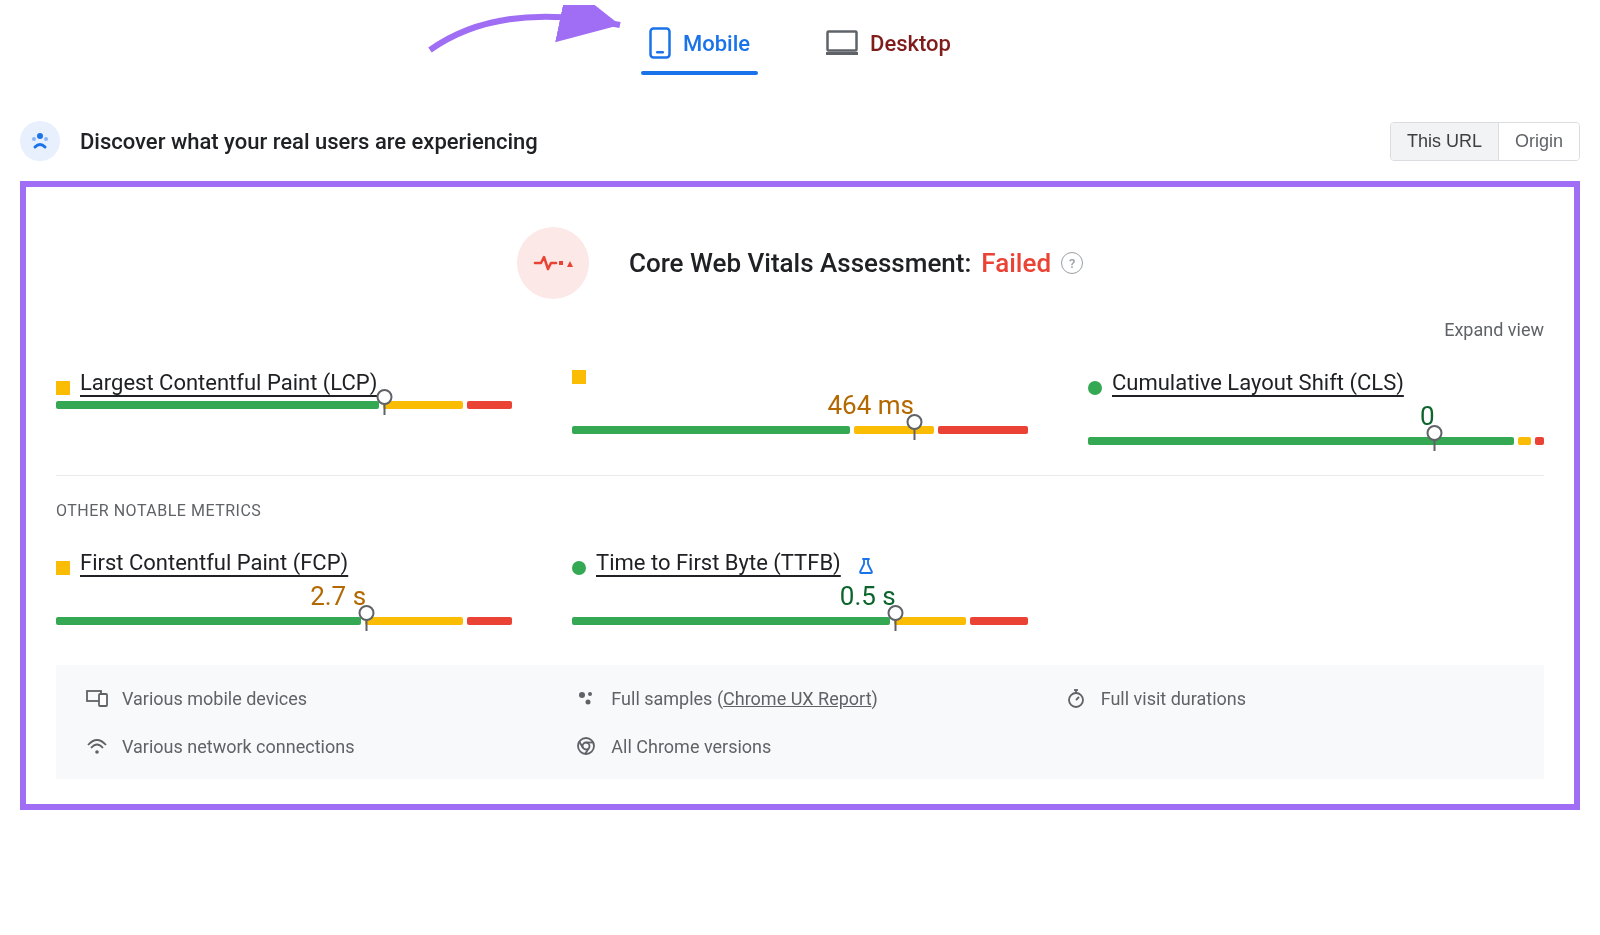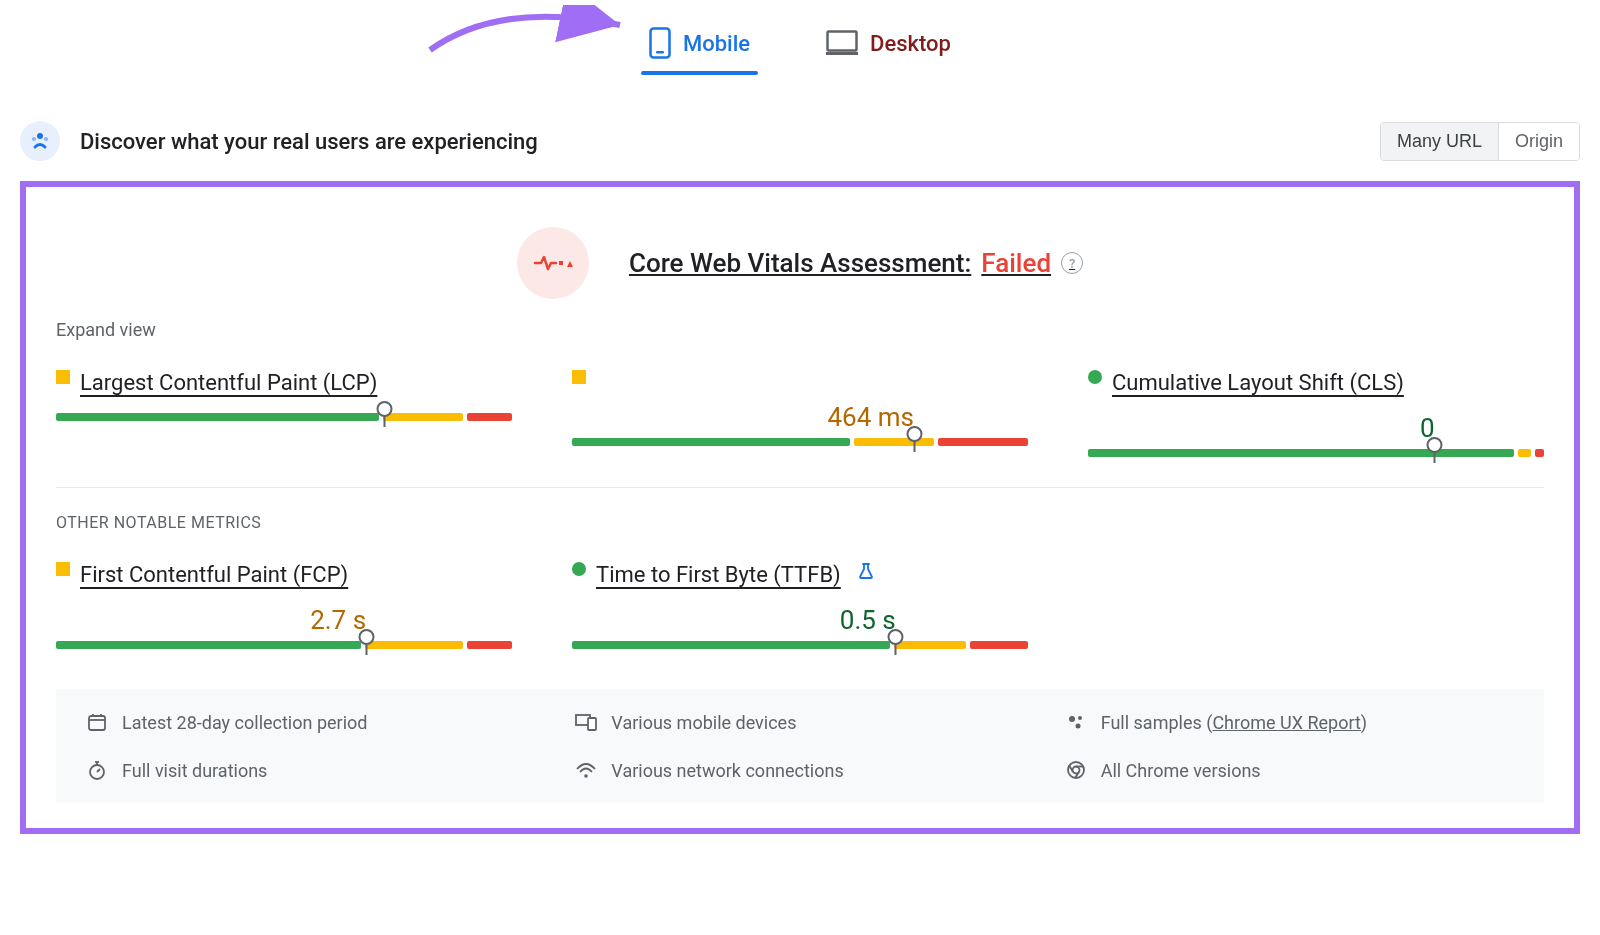--- a/index.html
+++ b/index.html
@@ -103,21 +103,20 @@
       border: 6px solid #a06ef5;
       padding: 40px 30px 25px;
       background: #fff;
     }
     .assessment {
       display: flex;
       justify-content: center;
       align-items: center;
       gap: 40px;
       margin-bottom: 20px;
-      text-decoration: underline;
     }
     .assessment-icon {
       width: 72px;
       height: 72px;
       border-radius: 50%;
       background: #fce8e6;
       display: flex;
       align-items: center;
       justify-content: center;
     }
@@ -136,40 +135,40 @@
       border: 1.5px solid #9aa0a6;
       border-radius: 50%;
       display: inline-flex;
       align-items: center;
       justify-content: center;
       font-size: 13px;
       color: #9aa0a6;
       cursor: pointer;
     }
     .expand-view {
-      text-align: left;
+      text-align: right;
       font-size: 18px;
       color: #5f6368;
       margin-bottom: 30px;
       cursor: pointer;
     }
     .metrics-row {
       display: flex;
       gap: 60px;
       margin-bottom: 30px;
     }
     .metric {
       flex: 1;
       min-width: 0;
     }
     .metric-title-row {
       display: flex;
-      align-items: flex-start;
+      align-items: flex-end;
       gap: 10px;
-      margin-bottom: 18px;
+      margin-bottom: 6px;
     }
     .status-dot {
       width: 14px;
       height: 14px;
       flex-shrink: 0;
     }
     .status-dot.orange { background: #fbbc04; }
     .status-dot.green { background: #34a853; border-radius: 50%; }
     .metric-name {
       font-size: 22px;
@@ -300,21 +299,21 @@
       <svg width="24" height="24" viewBox="0 0 24 24">
         <circle cx="12" cy="7" r="3" fill="#1a73e8"></circle>
         <circle cx="6" cy="10" r="2" fill="#8ab4f8"></circle>
         <circle cx="18" cy="10" r="2" fill="#8ab4f8"></circle>
         <path d="M7 18 Q12 13 17 18" stroke="#1a73e8" stroke-width="3" fill="none" stroke-linecap="round"></path>
       </svg>
     </div>
     <div class="header-title">Discover what your real users are experiencing</div>
   </div>
   <div class="segmented">
-    <button class="seg-btn active">Many URL</button>
+    <button class="seg-btn active">This URL</button>
     <button class="seg-btn">Origin</button>
   </div>
 </div>
 
 <div class="panel">
 
   <div class="assessment">
     <div class="assessment-icon">
       <svg width="40" height="20" viewBox="0 0 40 20">
         <path d="M2 10 L8 10 L11 4 L15 16 L18 10 L23 10" stroke="#ea4335" stroke-width="2.5" fill="none" stroke-linecap="round" stroke-linejoin="round"></path>
@@ -408,31 +407,20 @@
         <div class="bar-seg g" style="width:71%"></div>
         <div class="bar-seg o" style="width:16%"></div>
         <div class="bar-seg r" style="width:13%"></div>
         <div class="bar-marker" style="left:71%"></div>
       </div>
     </div>
     <div class="metric" style="visibility:hidden"></div>
   </div>
 
   <div class="footer-grid">
-    <div class="footer-item">
-      <span class="footer-icon">
-        <svg width="20" height="20" viewBox="0 0 20 20" fill="#5f6368">
-            <rect x="2" y="4" width="16" height="14" rx="2" stroke="#5f6368" stroke-width="1.8" fill="none"></rect>
-            <line x1="2" y1="8" x2="18" y2="8" stroke="#5f6368" stroke-width="1.8"></line>
-            <line x1="6" y1="2" x2="6" y2="5" stroke="#5f6368" stroke-width="1.8"></line>
-            <line x1="14" y1="2" x2="14" y2="5" stroke="#5f6368" stroke-width="1.8"></line>
-          </svg>
-      </span>
-      <span>Latest 28-day collection period</span>
-    </div>
     <div class="footer-item">
       <span class="footer-icon">
         <svg width="22" height="18" viewBox="0 0 22 18">
             <rect x="1" y="2" width="14" height="10" stroke="#5f6368" stroke-width="1.8" fill="none"></rect>
             <rect x="13" y="5" width="8" height="12" rx="1" stroke="#5f6368" stroke-width="1.8" fill="white"></rect>
           </svg>
       </span>
       <span>Various mobile devices</span>
     </div>
     <div class="footer-item">

